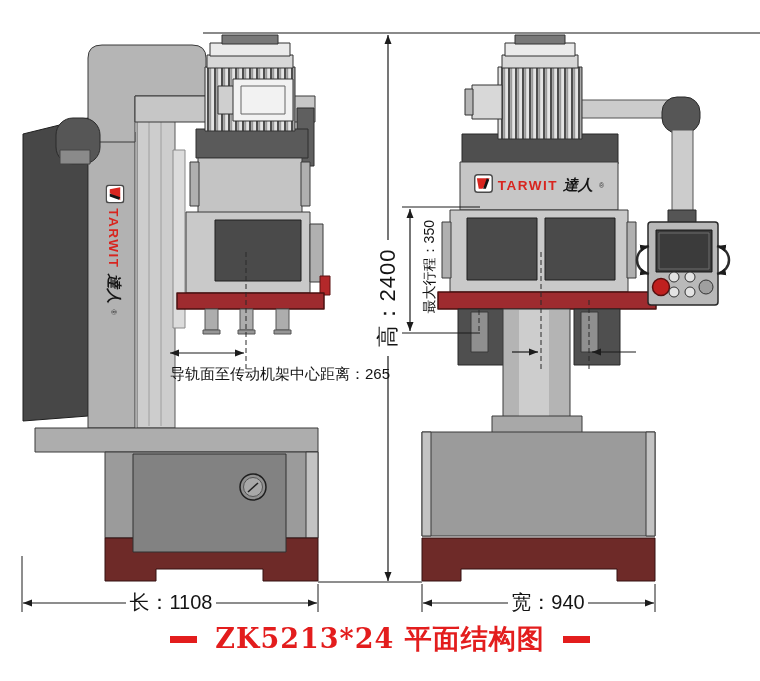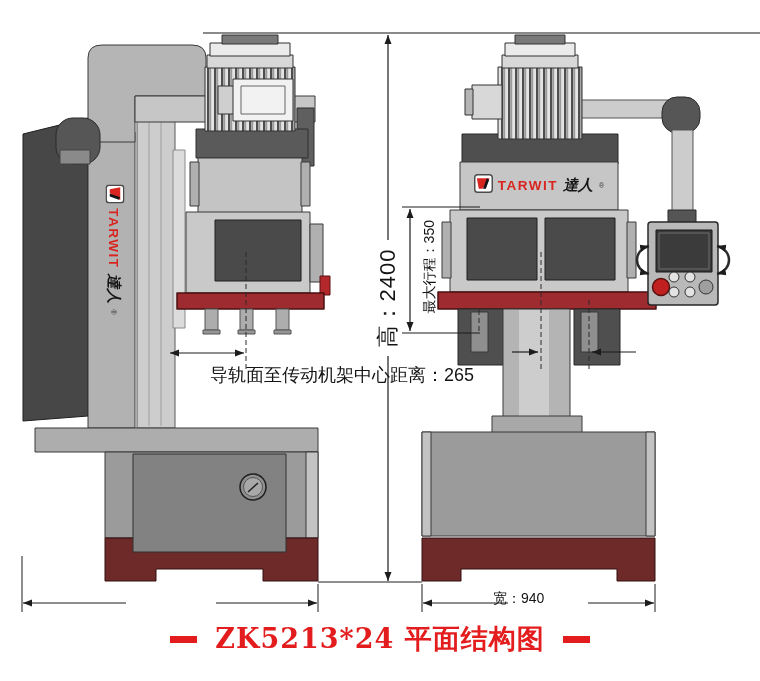--- a/index.html
+++ b/index.html
@@ -3,24 +3,24 @@
 <meta charset="utf-8">
 <style>
   html,body{margin:0;padding:0;background:#ffffff;}
   .stage{position:relative;width:760px;height:681px;background:#fff;overflow:hidden;
          font-family:"Liberation Sans",sans-serif;}
   .art{position:absolute;left:0;top:0;}
   .dim{position:absolute;color:#141414;white-space:nowrap;line-height:1.1;}
   .dim-rot{transform:rotate(-90deg);text-align:center;}
   #dim-height{left:333px;top:286px;width:110px;font-size:22px;letter-spacing:1px;}
   #dim-travel{left:370px;top:259px;width:120px;font-size:14px;}
-  #dim-rail{left:170px;top:366px;font-size:18px;margin-left:40px;}
+  #dim-rail{left:170px;top:366px;font-size:15px;}
   #dim-spindle{left:582px;top:366px;font-size:15px;}
   #dim-length{left:116px;top:591px;width:110px;text-align:center;font-size:20px;}
-  #dim-width{left:493px;top:591px;width:110px;font-size:14px;}
+  #dim-width{left:493px;top:591px;width:110px;text-align:center;font-size:20px;}
   .title-row{position:absolute;left:0;top:621px;width:760px;display:flex;
              align-items:center;justify-content:center;gap:18px;}
   .title-dash{width:27px;height:7px;background:#e31d1d;}
   .title-text{color:#e31d1d;font-family:"DejaVu Serif",serif;font-weight:bold;
               font-size:27px;letter-spacing:1px;}
   .logo{position:absolute;display:flex;align-items:center;justify-content:center;gap:5px;}
   .logo .name{color:#d8251f;font-weight:800;font-size:13.5px;letter-spacing:1.5px;}
   .logo .cjk{color:#151515;font-weight:bold;font-style:italic;font-size:15px;}
   .logo .reg{font-size:7px;color:#333;vertical-align:super;margin-left:1px;}
   #logo-right{left:464px;top:174px;width:150px;}
@@ -169,20 +169,21 @@
     <line x1="126" y1="603" x2="23" y2="603" marker-end="url(#aE)"></line>
     <line x1="216" y1="603" x2="317" y2="603" marker-end="url(#aE)"></line>
     <line x1="508" y1="603" x2="423" y2="603" marker-end="url(#aE)"></line>
     <line x1="588" y1="603" x2="654" y2="603" marker-end="url(#aE)"></line>
   </g>
 </svg>
 
 <div class="dim dim-rot" id="dim-height">高：2400</div>
 <div class="dim dim-rot" id="dim-travel">最大行程：350</div>
 <div class="dim" id="dim-rail">导轨面至传动机架中心距离：265</div>
+<div class="dim" id="dim-length">长：1108</div>
 <div class="dim" id="dim-width">宽：940</div>
 
 <div class="logo" id="logo-left">
   <span class="icon">
     <svg width="19" height="19" viewBox="0 0 20 20">
       <rect x="0.8" y="0.8" width="18.4" height="18.4" rx="3" fill="#ffffff" stroke="#4a4a4a" stroke-width="1.5"></rect>
       <polygon points="3,4.5 16.5,4.5 9,15.5 5,15.5" fill="#d8251f"></polygon>
       <polygon points="9.5,15.5 13.5,4.5 16,6 12.5,15.5" fill="#141414"></polygon>
     </svg>
   </span>

